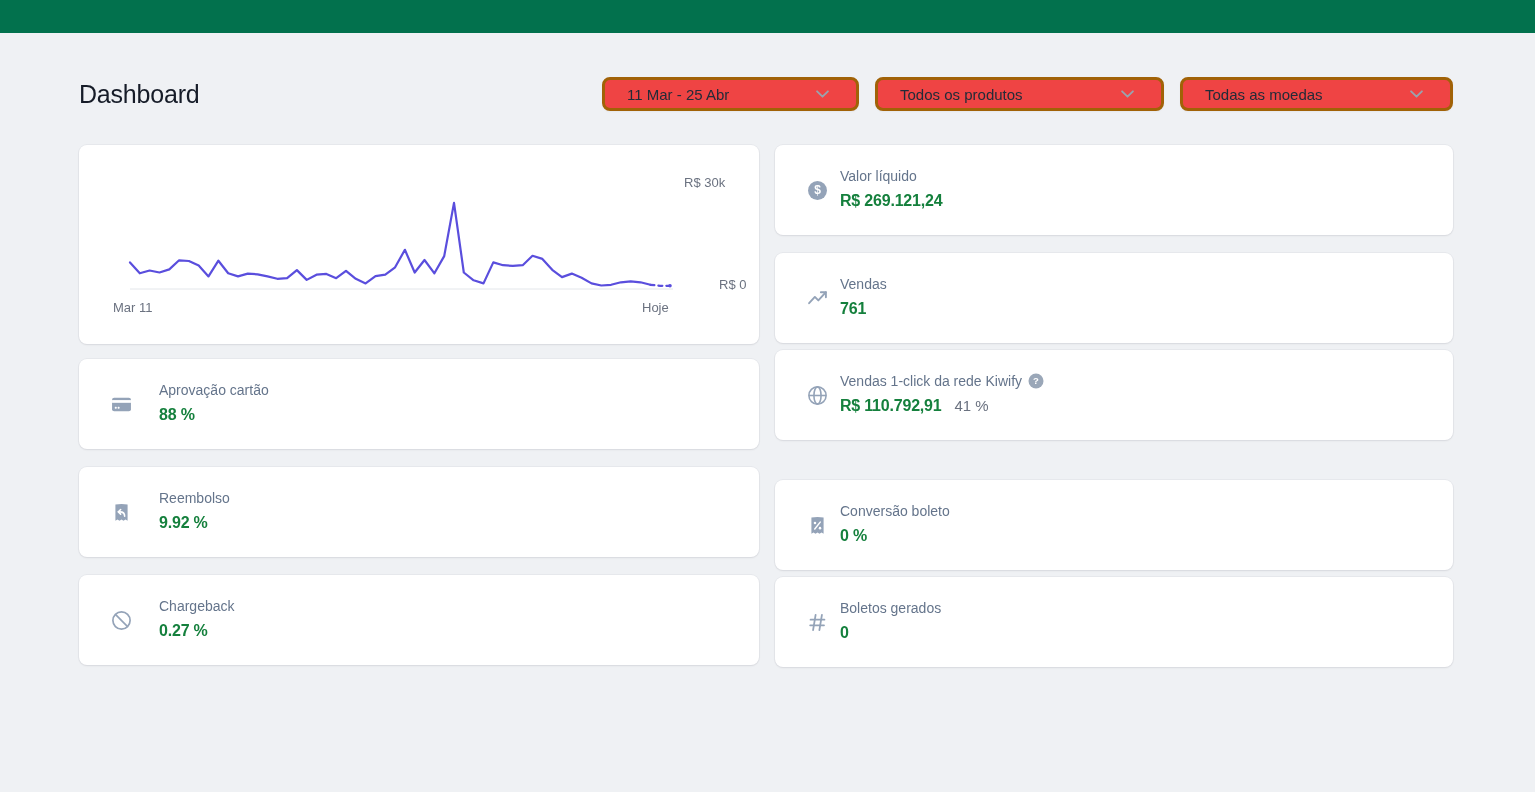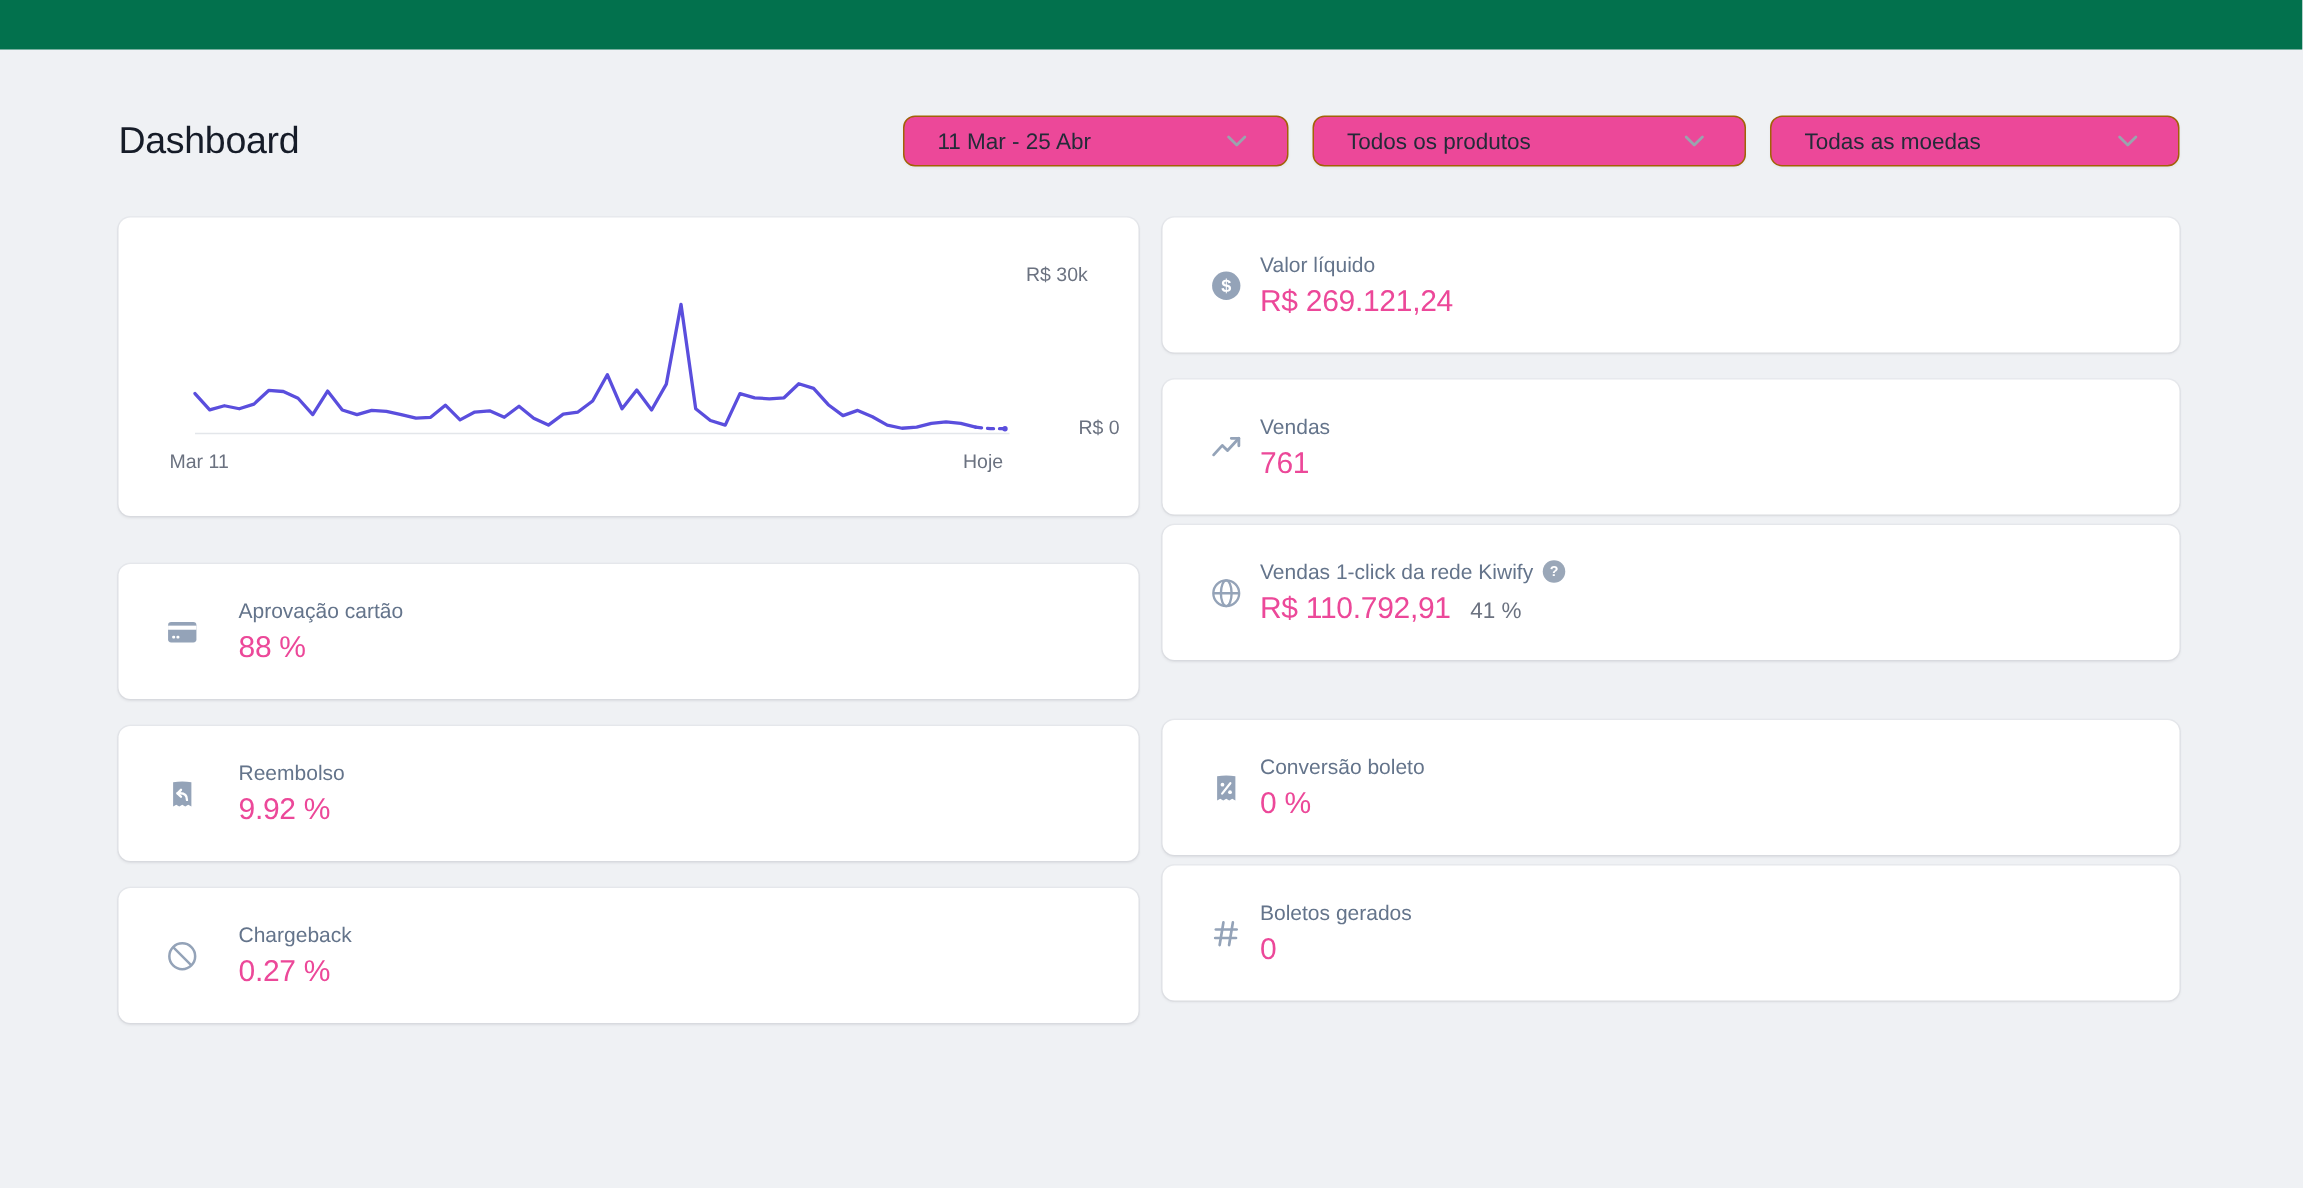--- a/index.html
+++ b/index.html
@@ -9,40 +9,40 @@
     font-family:"Liberation Sans", sans-serif;
     color:#1b2433;
   }
   .topbar { height:33px; width:100%; background:#02714d; }
   .content { margin:0 82px 0 79px; }
 
   
   .header-row { margin-top:44px; height:34px; display:flex; align-items:center; }
   .page-title { flex:1; font-size:25px; font-weight:normal; color:#161c28; letter-spacing:-0.2px; }
   .select {
-    height:34px; background:#ec4899; border:1px solid #a16207; border-radius:8px;
+    height:34px; background:#ef4444; border:3px solid #a16207; border-radius:8px;
     display:flex; align-items:center; justify-content:space-between;
     padding:0 27px 0 22px; font-size:15px; color:#232b38; cursor:pointer;
     box-shadow:0 1px 2px rgba(18,26,40,0.04);
   }
   .select + .select { margin-left:16px; }
   .select.w1 { width:257px; }
   .select.w2 { width:289px; }
   .select.w3 { width:273px; }
   .select .chev { flex:none; margin-left:10px; display:block; }
 
   
   .grid { margin-top:34px; display:flex; gap:16px; align-items:flex-start; }
   .col-left { width:680px; flex:none; }
   .col-right { flex:1; }
   .card {
     background:#fff; border-radius:8px;
     box-shadow:0 1px 2px rgba(23,31,44,0.08), 0 0 0 1px rgba(23,31,44,0.035);
   }
-  .chart-card { height:199px; position:relative; margin-bottom:32px; }
+  .chart-card { height:199px; position:relative; margin-bottom:15px; }
   .chart-card svg.plot { position:absolute; top:0; left:0; }
   .axis-label { position:absolute; font-size:13px; color:#6b7280; white-space:nowrap; line-height:16px; }
   .axis-ymax { left:605px; top:30px; }
   .axis-ymin { left:640px; top:132px; }
   .axis-xstart { left:34px; top:155px; }
   .axis-xend { left:563px; top:155px; }
 
   .stat { height:90px; display:flex; align-items:center; padding:0 24px 0 32px; }
   .col-left .stat { margin-bottom:18px;gap:15px; }
   .col-left .stat:first-of-type { margin-bottom:18px; }
@@ -51,21 +51,21 @@
   .col-right .stat:first-child { margin-top:0; }
   .col-right .stat.m17 { margin-top:7px; }
   .col-right .stat.m23 { margin-top:40px; }
   .stat .icon-wrap { width:21px; height:21px; flex:none; margin-right:12px; }
   .stat .icon-wrap svg { display:block; }
   .stat .texts { display:flex; flex-direction:column; }
   .label-row { display:flex; align-items:center; }
   .stat-label { font-size:14px; line-height:18px; color:#64748b; }
   .help-icon { margin-left:6px; display:flex; }
   .value-row { display:flex; align-items:baseline; margin-top:3px; }
-  .stat-value { font-size:20px; line-height:26px; font-weight:normal; color:#ec4899; letter-spacing:-0.2px; }
+  .stat-value { font-size:16px; line-height:26px; font-weight:bold; color:#15803d; letter-spacing:-0.2px; }
   .stat-sub { margin-left:13px; font-size:15px; color:#6b7280; }
 </style>
 </head>
 <body>
 
 <div class="topbar" style="background-color: rgb(2, 113, 77);"></div>
 
 <div class="content">
 
   <div class="header-row">

